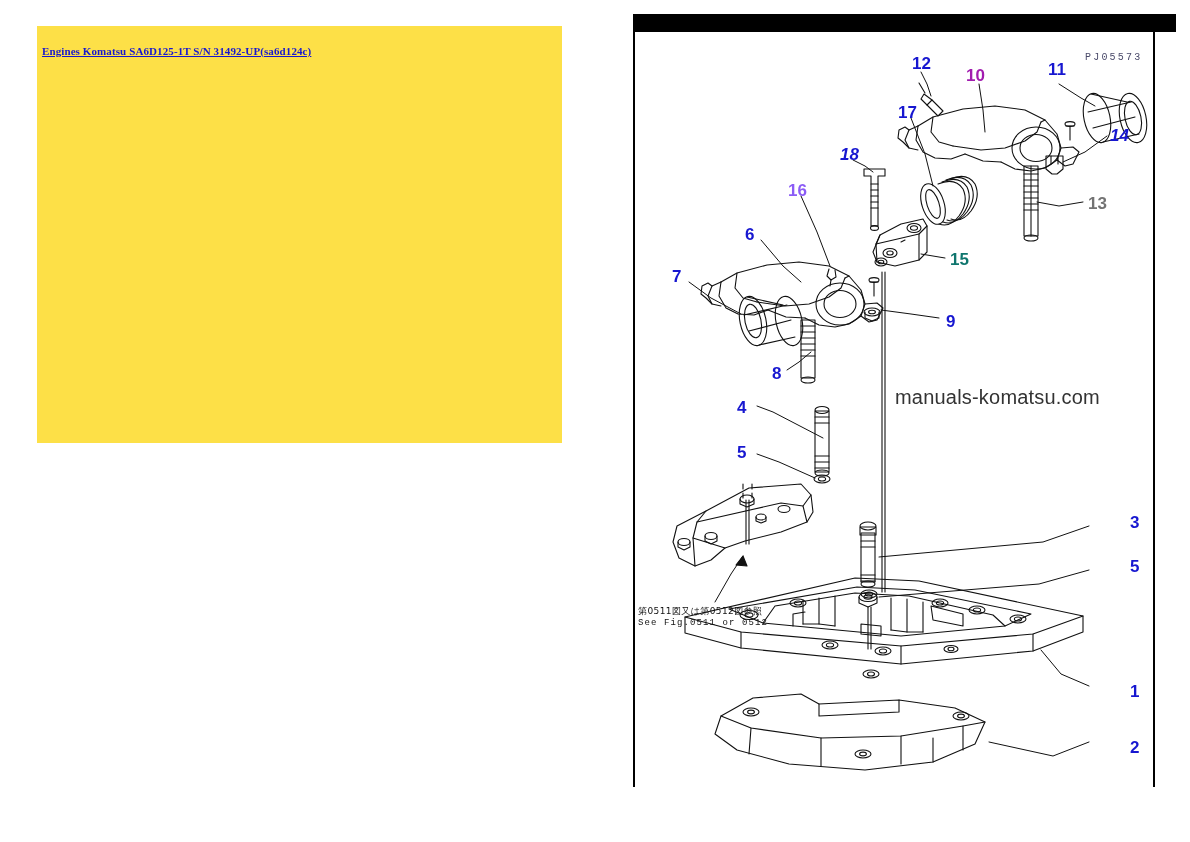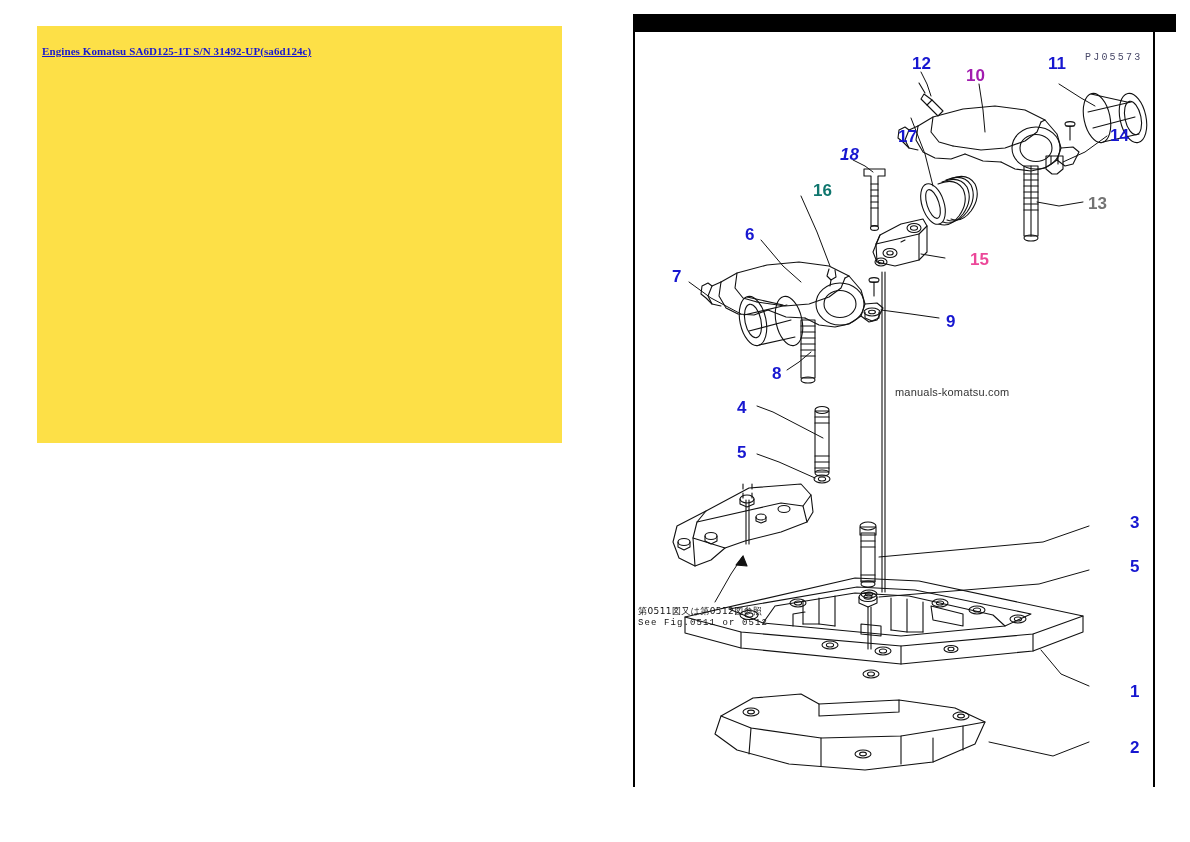--- a/index.html
+++ b/index.html
@@ -94,21 +94,21 @@
     letter-spacing: 2.2px;
     white-space: nowrap;
   }
 
   #watermark {
     position: absolute;
     left: 262px;
     top: 372px;
     color: #333333;
     font-family: "Liberation Sans", sans-serif;
-    font-size: 11px;
+    font-size: 20px;
     letter-spacing: .2px;
     white-space: nowrap;
   }
 
   #fig-note {
     position: absolute;
     left: 5px;
     top: 591px;
     font-family: "Liberation Mono", monospace;
     font-size: 9px;
@@ -385,23 +385,23 @@
       <div class="callout" style="left: 497px; top: 725px; color: rgb(23, 23, 208);">2</div>
       <div class="callout" style="left: 497px; top: 500px; color: rgb(23, 23, 208);">3</div>
       <div class="callout" style="left: 104px; top: 385px; color: rgb(23, 23, 208);">4</div>
       <div class="callout" style="left: 104px; top: 430px; color: rgb(23, 23, 208);">5</div>
       <div class="callout" style="left: 497px; top: 544px; color: rgb(23, 23, 208);">5</div>
       <div class="callout" style="left: 112px; top: 212px; color: rgb(23, 23, 208);">6</div>
       <div class="callout" style="left: 39px; top: 254px; color: rgb(23, 23, 208);">7</div>
       <div class="callout" style="left: 139px; top: 351px; color: rgb(23, 23, 208);">8</div>
       <div class="callout" style="left: 313px; top: 299px; color: rgb(23, 23, 208);">9</div>
       <div class="callout" style="left: 333px; top: 53px; color: #a21caf;">10</div>
-      <div class="callout" style="left: 415px; top: 41px; color: rgb(23, 23, 208);">11</div>
+      <div class="callout" style="left: 415px; top: 47px; color: rgb(23, 23, 208);">11</div>
       <div class="callout" style="left: 279px; top: 41px; color: rgb(23, 23, 208);">12</div>
       <div class="callout" style="left: 455px; top: 181px; color: #737373;">13</div>
-      <div class="callout" style="left: 477px; top: 113px; color: rgb(23, 23, 208);">14</div>
-      <div class="callout" style="left: 317px; top: 237px; color: #ec4899; margin-left: 20px;">15</div>
-      <div class="callout" style="left: 155px; top: 168px; color: #0f766e; margin-left: 25px;">16</div>
-      <div class="callout" style="left: 265px; top: 90px; color: rgb(23, 23, 208); margin-top: 24px;">17</div>
+      <div class="callout" style="left: 477px; top: 113px; color: rgb(23, 23, 208); font-style: italic;">14</div>
+      <div class="callout" style="left: 317px; top: 237px; color: #0f766e;">15</div>
+      <div class="callout" style="left: 155px; top: 168px; color: #8b5cf6;">16</div>
+      <div class="callout" style="left: 265px; top: 90px; color: rgb(23, 23, 208);">17</div>
       <div class="callout" style="left: 207px; top: 132px; color: rgb(23, 23, 208); font-style: italic;">18</div>
     </div>
 
 </div>
 
 </body></html>

